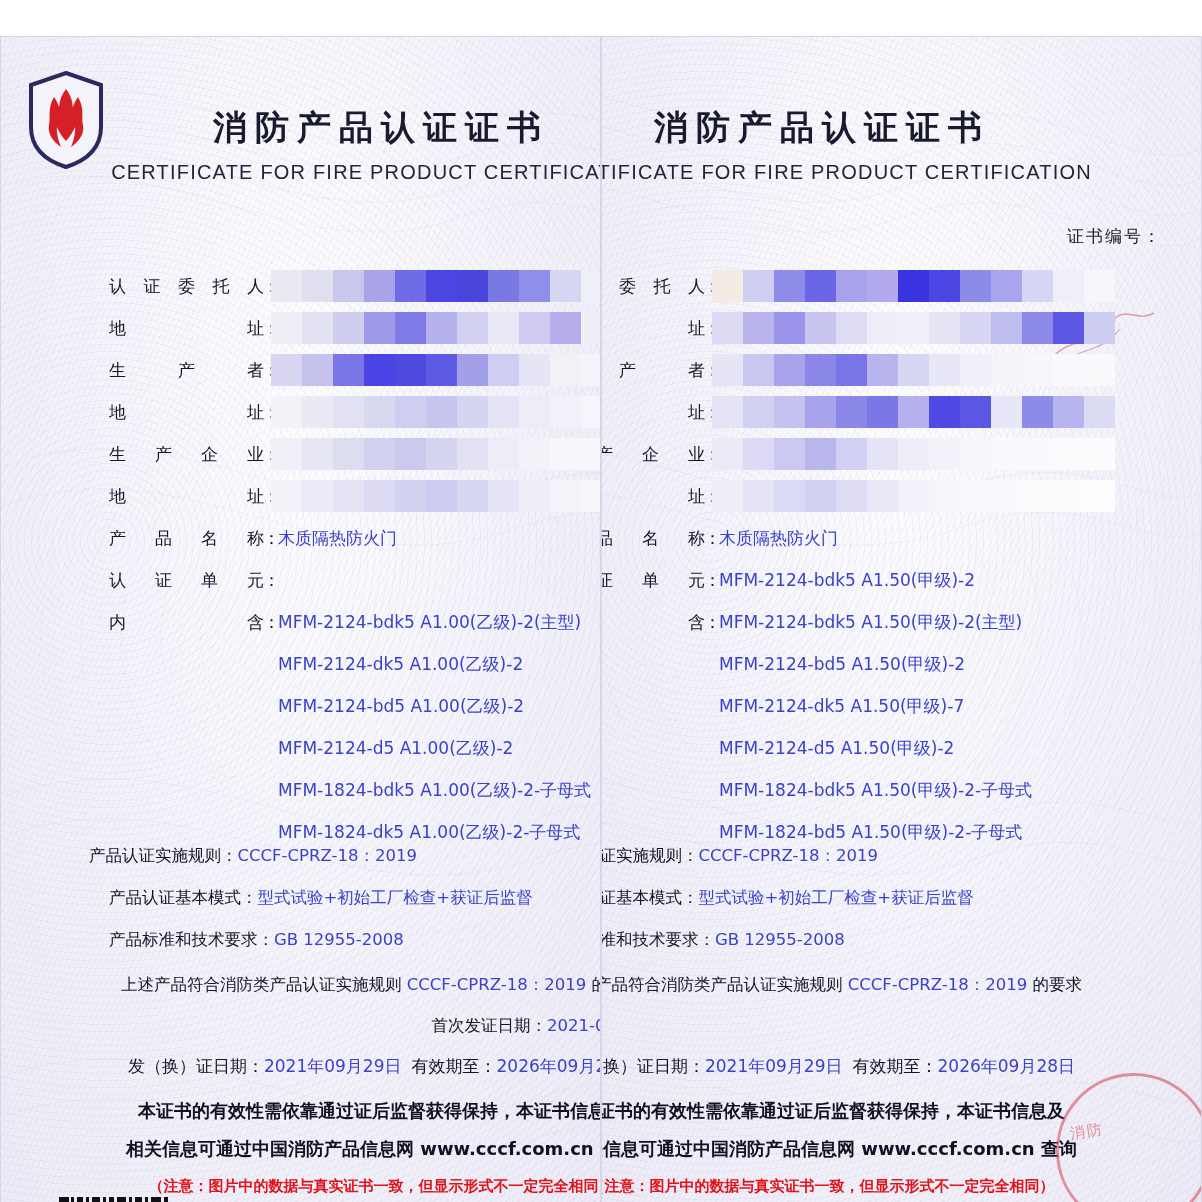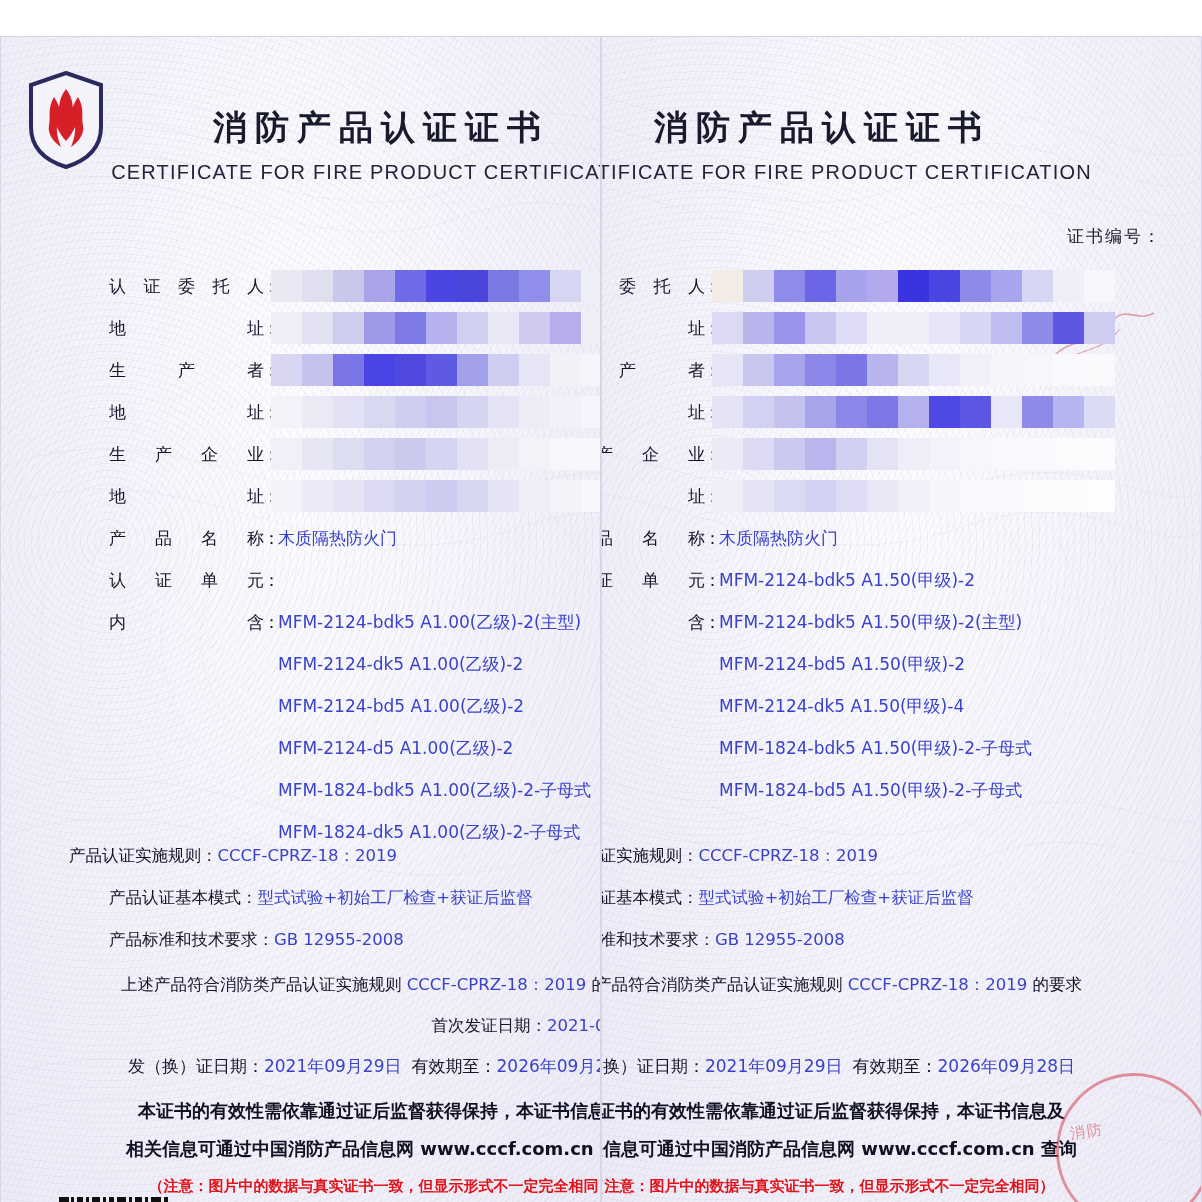--- a/index.html
+++ b/index.html
@@ -394,21 +394,21 @@
           <span class="val">MFM-2124-d5 A1.00(乙级)-2</span>
         </div>
         <div class="row sub-row">
           <span class="val">MFM-1824-bdk5 A1.00(乙级)-2-子母式</span>
         </div>
         <div class="row sub-row">
           <span class="val">MFM-1824-dk5 A1.00(乙级)-2-子母式</span>
         </div>
       </div>
 
-      <div class="note-line" style="top:808px; padding-left:68px;">
+      <div class="note-line" style="top:808px; padding-left:88px;">
         <span>产品认证实施规则：</span><span class="bl">CCCF-CPRZ-18：2019</span>
       </div>
       <div class="note-line" style="top:850px; padding-left:108px;">
         <span>产品认证基本模式：</span><span class="bl">型式试验+初始工厂检查+获证后监督</span>
       </div>
       <div class="note-line" style="top:892px; padding-left:108px;">
         <span>产品标准和技术要求：</span><span class="bl">GB 12955-2008</span>
       </div>
 
       <div class="note-line center" style="top:937px;">
@@ -615,21 +615,24 @@
 
         <div class="row">
           <span class="lab">内　　　含</span>
           <span class="colon">：</span>
           <span class="val">MFM-2124-bdk5 A1.50(甲级)-2(主型)</span>
         </div>
         <div class="row sub-row">
           <span class="val">MFM-2124-bd5 A1.50(甲级)-2</span>
         </div>
         <div class="row sub-row">
-          <span class="val">MFM-2124-dk5 A1.50(甲级)-4</span>
+          <span class="val">MFM-2124-dk5 A1.50(甲级)-7</span>
+        </div>
+        <div class="row sub-row">
+          <span class="val">MFM-2124-d5 A1.50(甲级)-2</span>
         </div>
         <div class="row sub-row">
           <span class="val">MFM-1824-bdk5 A1.50(甲级)-2-子母式</span>
         </div>
         <div class="row sub-row">
           <span class="val">MFM-1824-bd5 A1.50(甲级)-2-子母式</span>
         </div>
       </div>
 
       <div class="note-line" style="top:808px; padding-left:108px;">

